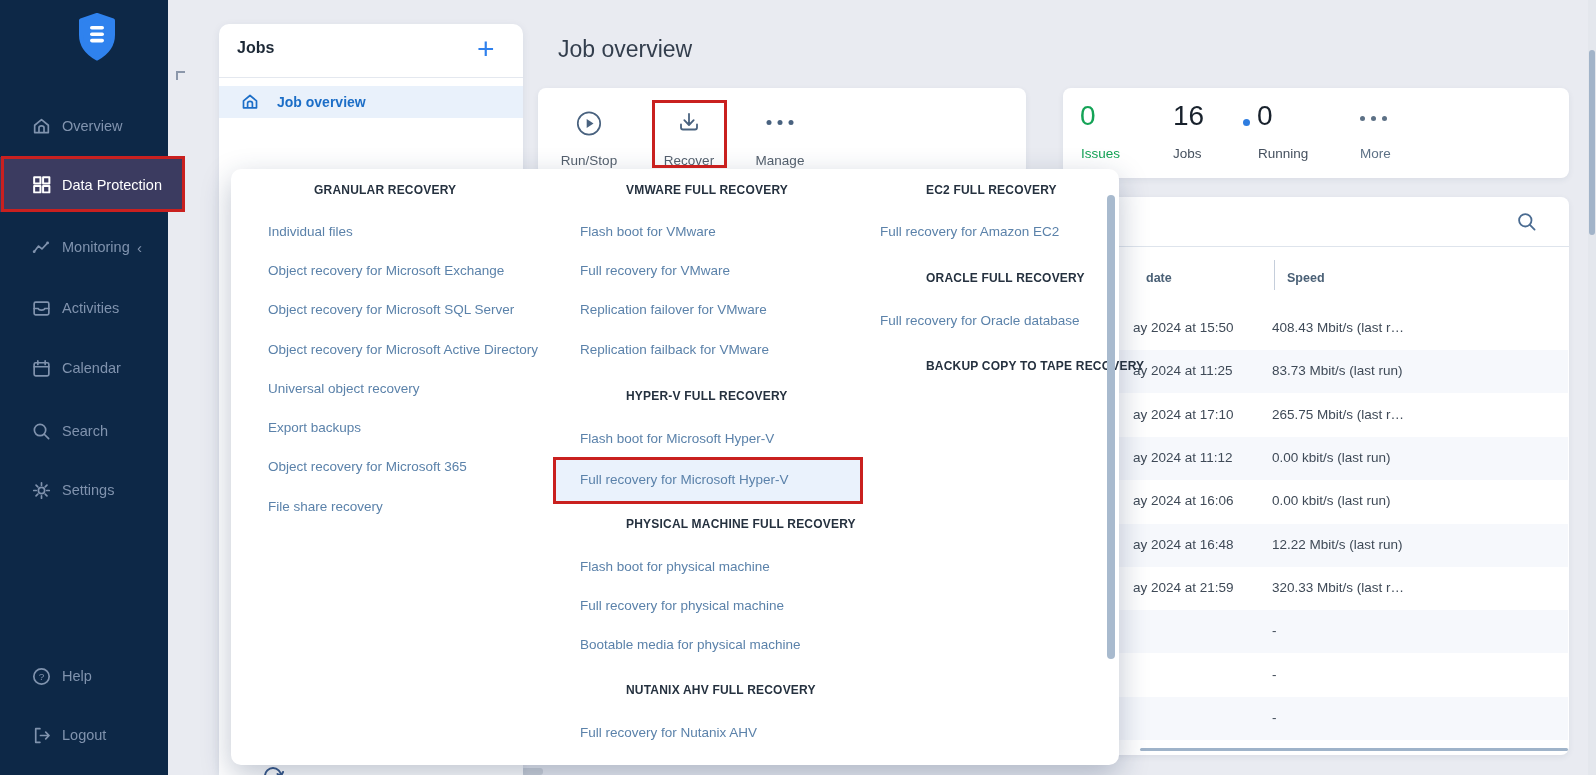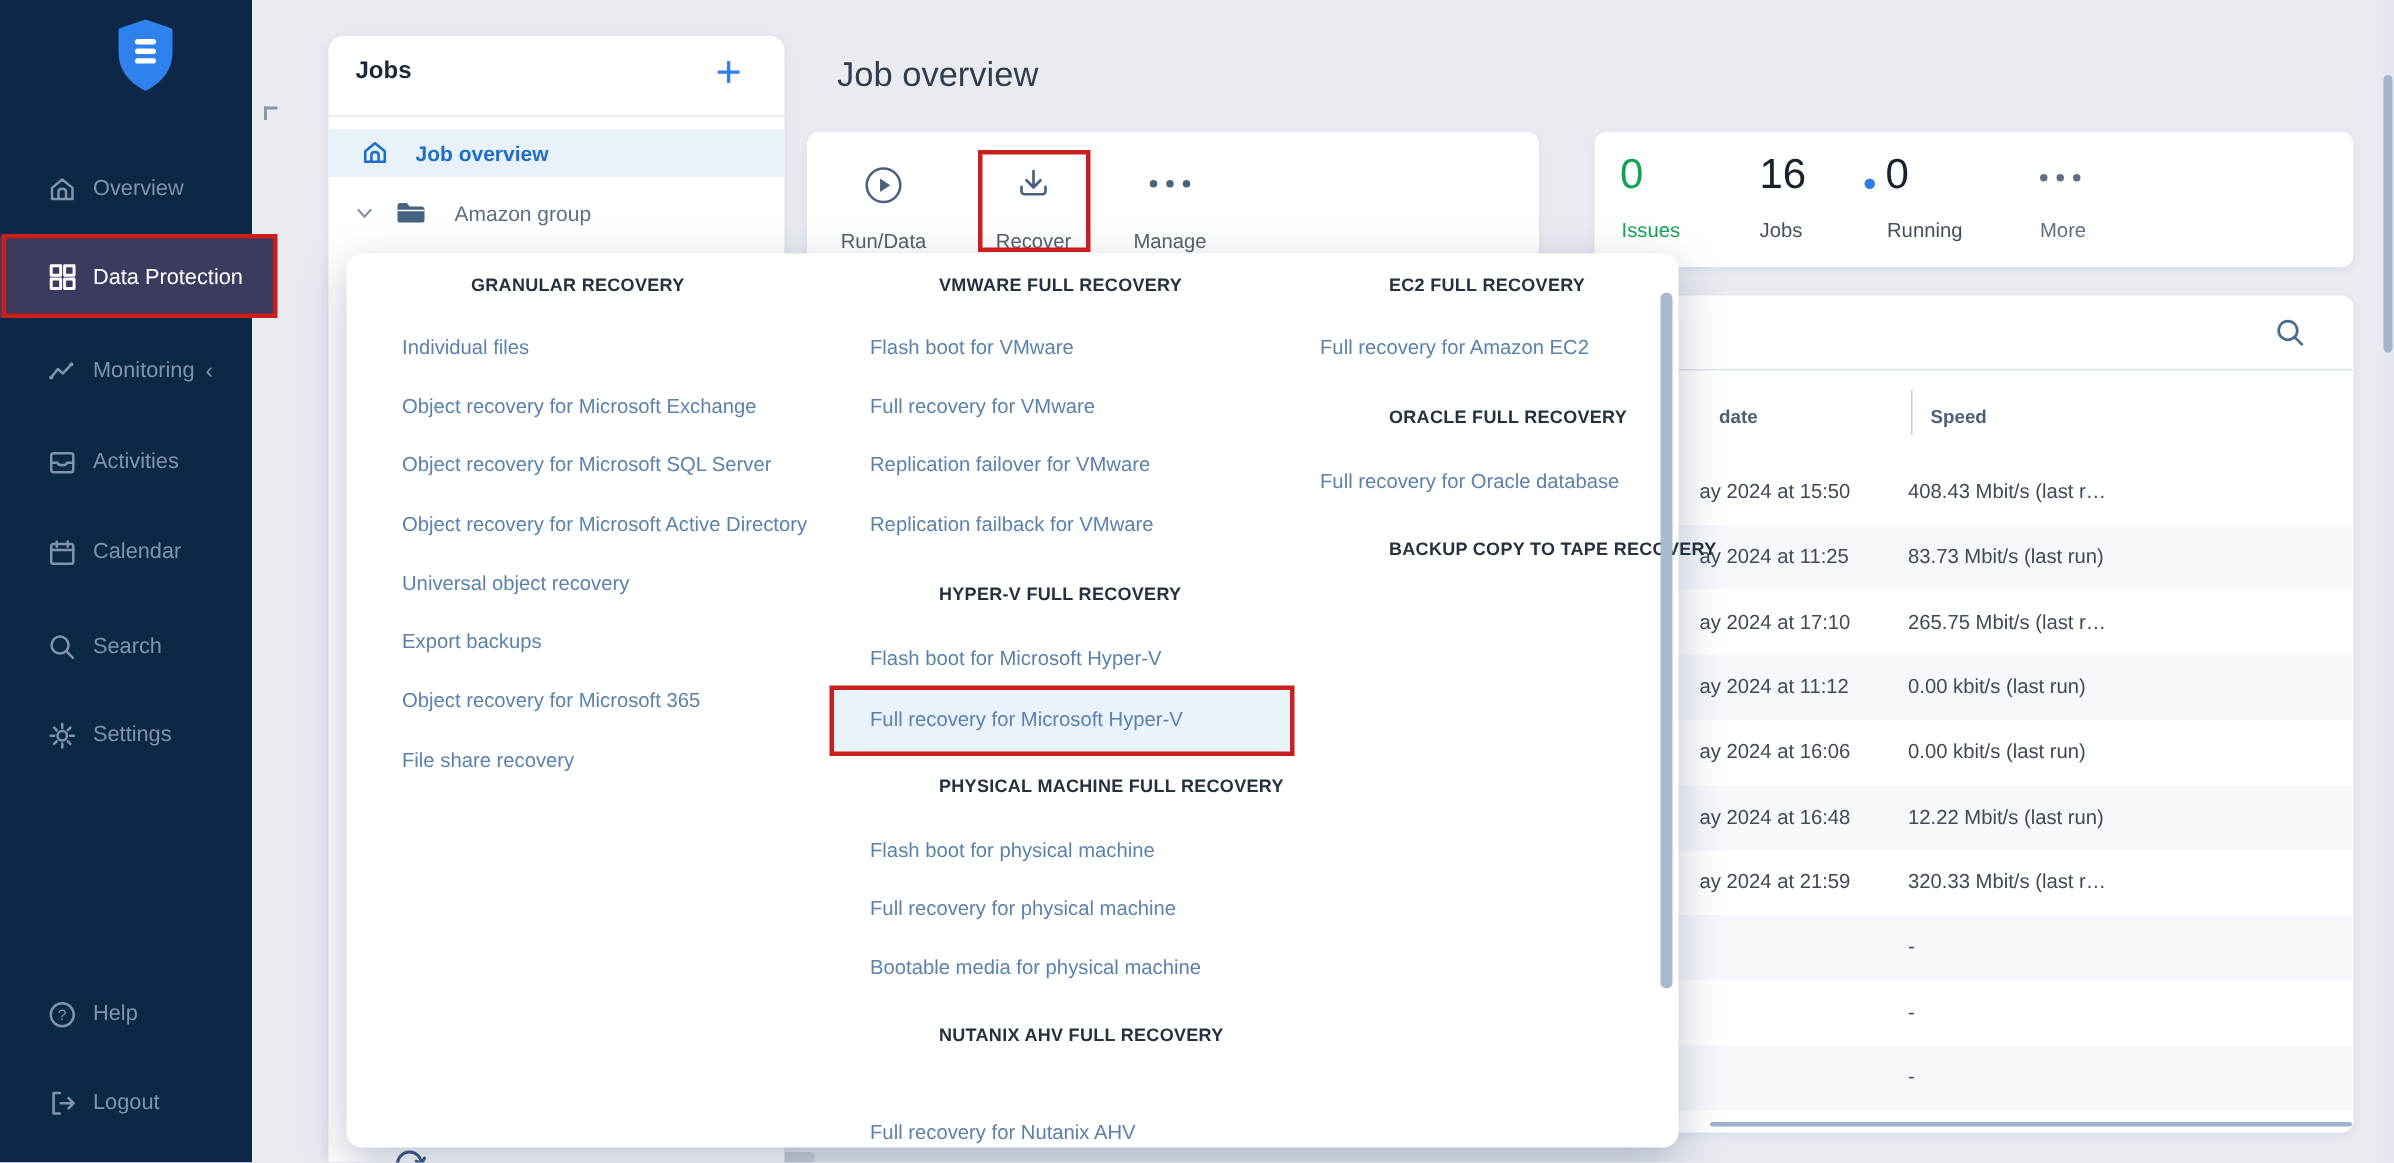--- a/index.html
+++ b/index.html
@@ -198,47 +198,33 @@
 
   <div class="jobs-item selected" style="top:62px">
     <span style="position:absolute;left:21px;top:6px;color:#1c6ec7">
       <svg class="ic" viewBox="0 0 20 20" width="20" height="20" style="stroke-width:1.7">
           <path d="M3.5 8.8 L10 3.5 L16.5 8.8 V15.8 H3.5 Z M7.6 15.8 V11.2 C7.6 10 8.6 9.4 10 9.4 C11.4 9.4 12.4 10 12.4 11.2 V15.8"></path>
         </svg>
     </span>
     <span class="jlabel" style="position:absolute;left:58px;top:8px;color:#1c6ec7;font-weight:bold">Job overview</span>
   </div>
 
-  <div class="jobs-item" style="top:102px">
-    <span style="position:absolute;left:17px;top:9px;color:#8a97a7">
-      <svg class="ic" viewBox="0 0 14 14" width="14" height="14">
-          <path d="M3 5 L7 9.5 L11 5"></path>
-        </svg>
-    </span>
-    <span style="position:absolute;left:44px;top:6px">
-      <svg viewBox="0 0 22 20" width="22" height="20">
-          <path d="M2 5.2 C2 4.2 2.8 3.4 3.8 3.4 H8.2 L10.2 5.6 H18.2 C19.2 5.6 20 6.4 20 7.4 V14.6 C20 15.6 19.2 16.4 18.2 16.4 H3.8 C2.8 16.4 2 15.6 2 14.6 Z" fill="#46637f"></path>
-          <path d="M2 8.4 H20" stroke="#fff" stroke-width="1"></path>
-        </svg>
-    </span>
-    <span class="jlabel" style="position:absolute;left:84px;top:8px;color:#5e7081">Amazon group</span>
-  </div>
 </div>
 
 <div class="page-title">Job overview</div>
 
 <div class="card toolbar-card">
   <div class="tb-btn" style="left:8px">
     <span class="tb-icon">
       <svg class="ic" viewBox="0 0 27 27" width="27" height="27" style="stroke-width:1.7">
           <circle cx="13.5" cy="13.5" r="11.2"></circle>
           <path d="M11.2 9 L18 13.5 L11.2 18 Z" fill="currentColor" stroke="none"></path>
         </svg>
     </span>
-    <span class="tb-label">Run/Data</span>
+    <span class="tb-label">Run/Stop</span>
   </div>
   <div class="tb-btn" style="left:108px">
     <span class="tb-icon">
       <svg class="ic" viewBox="0 0 27 27" width="27" height="27" style="stroke-width:1.8">
           <path d="M13.5 4 V14.5 M8.8 10.2 L13.5 15 L18.2 10.2"></path>
           <path d="M5.5 14.5 V17.5 C5.5 18.6 6.4 19.5 7.5 19.5 H19.5 C20.6 19.5 21.5 18.6 21.5 17.5 V14.5"></path>
         </svg>
     </span>
     <span class="tb-label">Recover</span>
   </div>
@@ -351,21 +337,21 @@
   <div class="m-head" style="left:349px;top:217px">HYPER-V FULL RECOVERY</div>
   <div class="m-link" style="left:349px;top:260px">Flash boot for Microsoft Hyper-V</div>
   <div class="m-link" style="left:349px;top:301px">Full recovery for Microsoft Hyper-V</div>
 
   <div class="m-head" style="left:349px;top:345px">PHYSICAL MACHINE FULL RECOVERY</div>
   <div class="m-link" style="left:349px;top:388px">Flash boot for physical machine</div>
   <div class="m-link" style="left:349px;top:427px">Full recovery for physical machine</div>
   <div class="m-link" style="left:349px;top:466px">Bootable media for physical machine</div>
 
   <div class="m-head" style="left:349px;top:511px">NUTANIX AHV FULL RECOVERY</div>
-  <div class="m-link" style="left:349px;top:576px">Full recovery for Nutanix AHV</div>
+  <div class="m-link" style="left:349px;top:554px">Full recovery for Nutanix AHV</div>
 
   <div class="m-head" style="left:649px;top:11px">EC2 FULL RECOVERY</div>
   <div class="m-link" style="left:649px;top:53px">Full recovery for Amazon EC2</div>
   <div class="m-head" style="left:649px;top:99px">ORACLE FULL RECOVERY</div>
   <div class="m-link" style="left:649px;top:142px">Full recovery for Oracle database</div>
   <div class="m-head" style="left:649px;top:187px">BACKUP COPY TO TAPE RECOVERY</div>
 
   <div class="menu-scroll"></div>
 </div>
 

